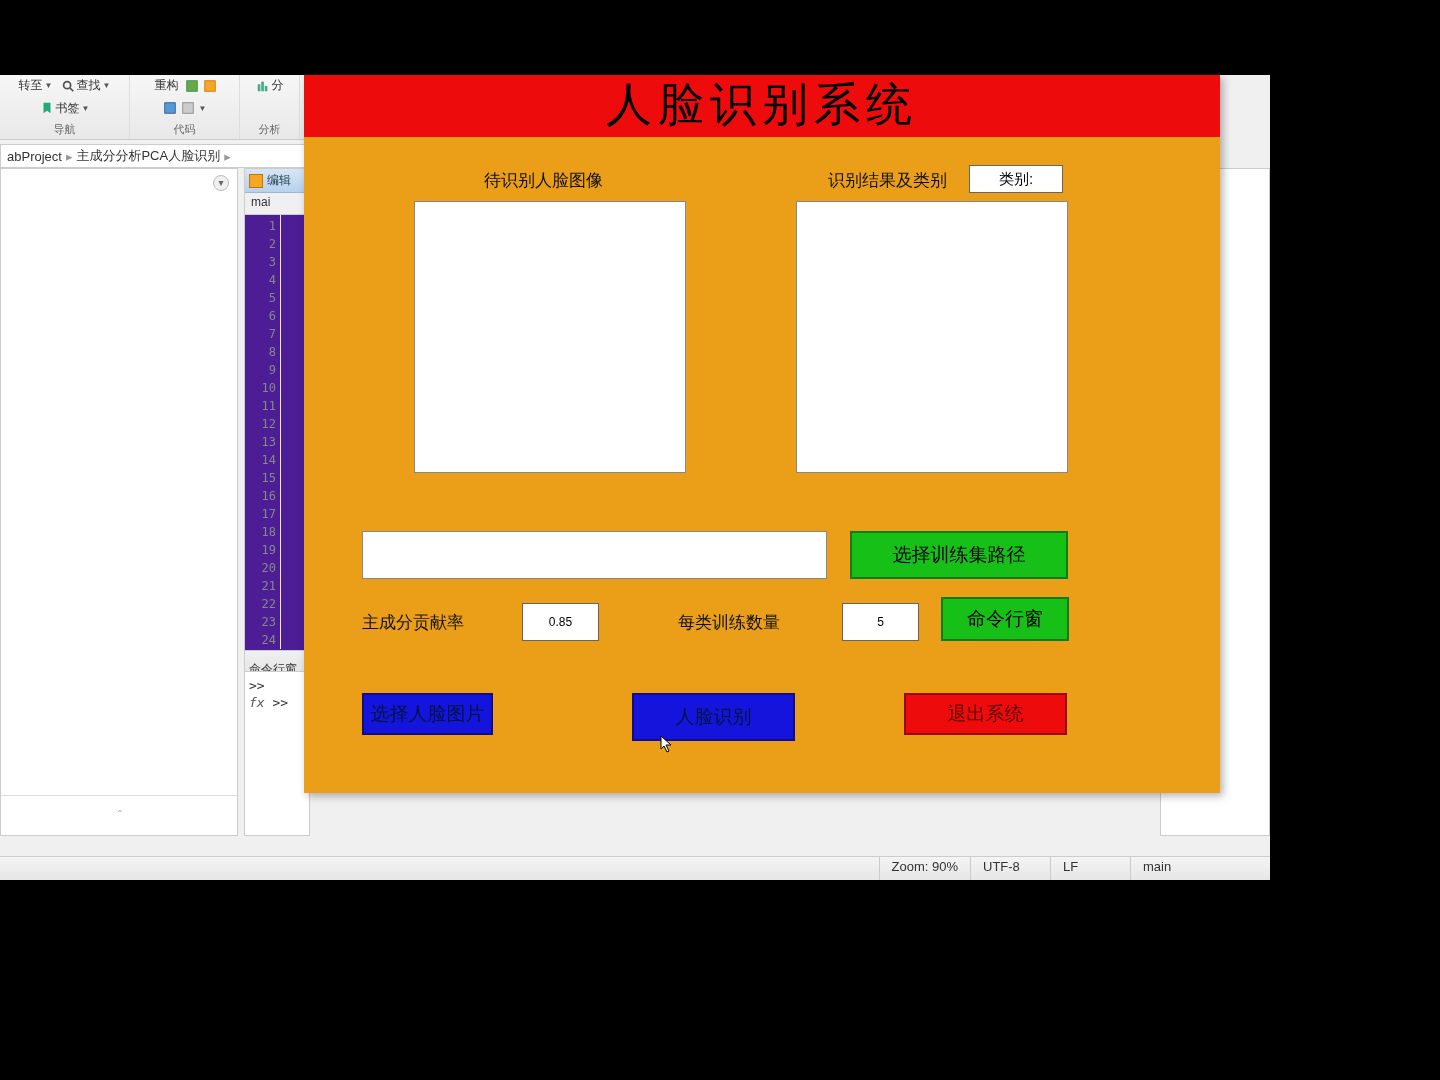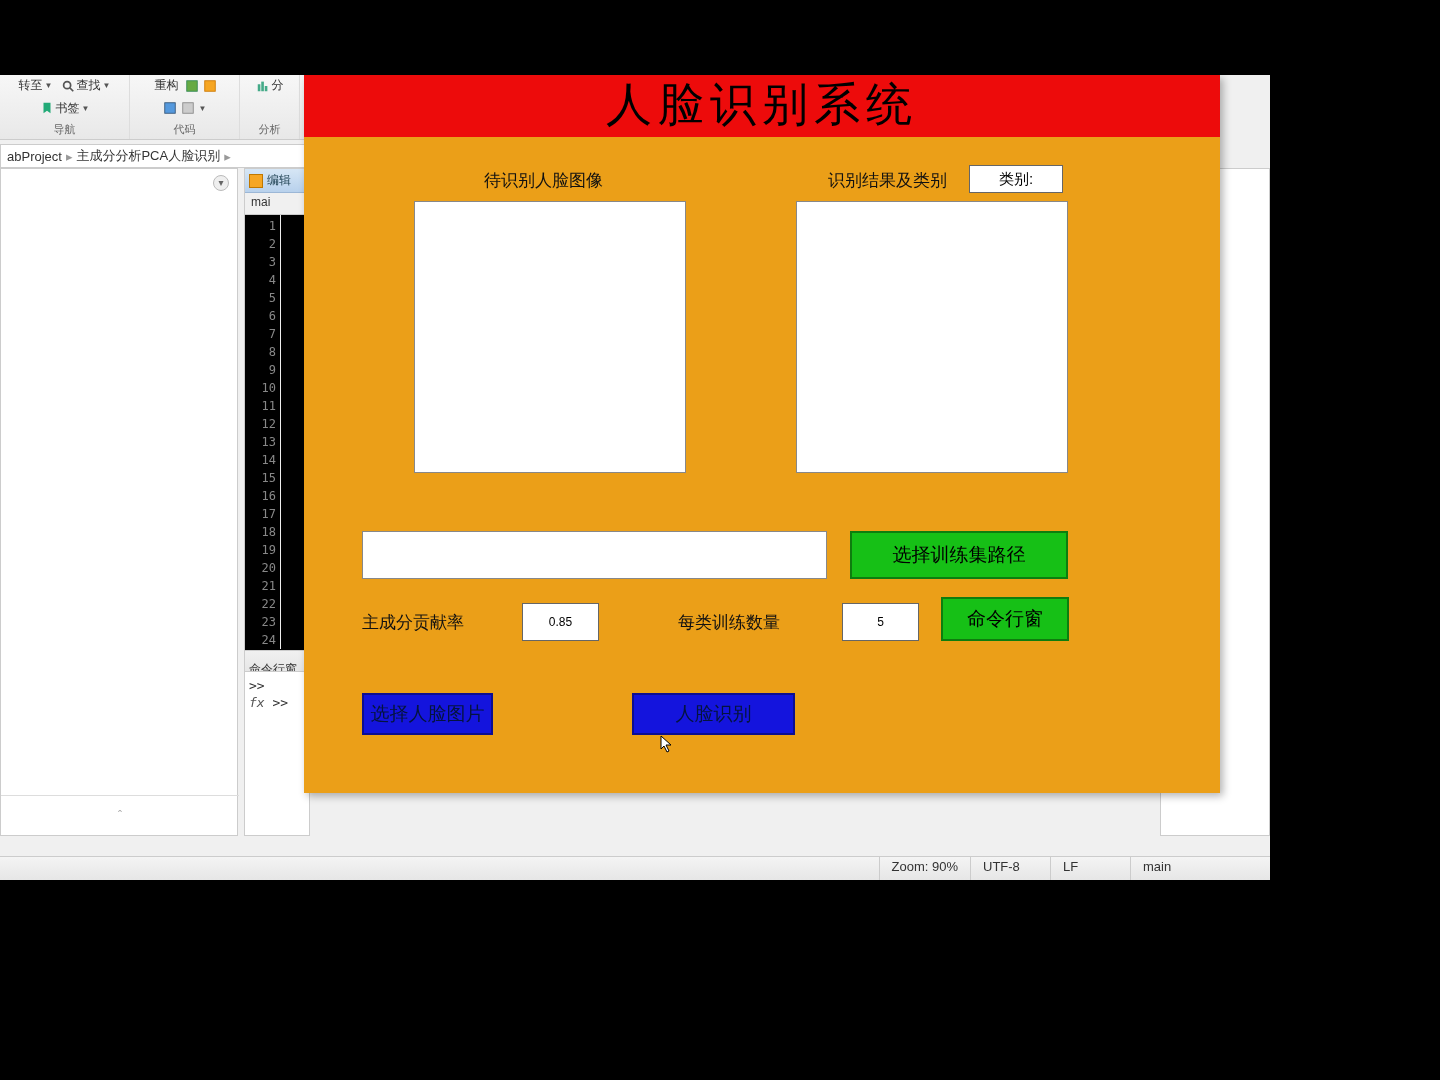--- a/index.html
+++ b/index.html
@@ -40,21 +40,21 @@
     
     .left-panel {
       position:absolute; top:168px; left:0; width:238px; height:668px;
       background:#fff; border:1px solid #ccc;
     }
     .left-panel .dd { position:absolute; top:6px; right:8px; width:16px; height:16px; border-radius:50%; background:#efefef; border:1px solid #bbb; text-align:center; font-size:10px; line-height:14px; color:#666;}
     .left-bottom { position:absolute; left:0; bottom:0; width:238px; height:40px; border-top:1px solid #ddd; text-align:center; font-size:12px; color:#aaa; line-height:40px;}
     
     .editor {
       position:absolute; top:168px; left:244px; width:66px; height:490px;
-      background:#000000; border:1px solid #ccc;
+      background:#4c1d95; border:1px solid #ccc;
     }
     .editor-titlebar { height:24px; background:linear-gradient(#d6e6f5,#b8d1ec); border-bottom:1px solid #9cb7d6; display:flex; align-items:center; gap:4px; padding:0 4px; font-size:12px; color:#245; overflow:hidden;}
     .editor-ico { width:14px; height:14px; background:#f6a623; border:1px solid #c07800;}
     .editor-tabs { height:22px; background:#f0f0f0; border-bottom:1px solid #ccc; font-size:12px; color:#333; padding:2px 6px; overflow:hidden;}
     .gutter { width:36px; border-right:1px solid #eee; font-size:12px; color:#888; text-align:right; padding:2px 4px 0 0; line-height:18px; font-family:Consolas,monospace;}
     .gutter div { height:18px; position:relative;}
     
     .cmdwin {
       position:absolute; top:650px; left:244px; width:66px; height:186px;
       background:#fff; border:1px solid #ccc;
@@ -261,22 +261,25 @@
       <span>5</span>
     </div>
 
     <div class="btn btn-green" style="left:637px; top:460px; width:128px; height:44px;">
       <span>命令行窗</span>
     </div>
 
     <div class="btn btn-blue" style="left:58px; top:556px; width:131px; height:42px;align-items:center;">
       <span>选择人脸图片</span>
     </div>
-    <div class="btn btn-blue" style="left:328px; top:556px; width:163px; height:42px;">
+    <div class="btn btn-blue" style="left:328px; top:556px; width:163px; height:48px;">
       <span>人脸识别</span>
+    </div>
+    <div class="btn btn-red" style="left:600px; top:556px; width:163px; height:42px;">
+      <span>退出系统</span>
     </div>
 
     <div class="cursor" style="left:356px; top:598px;">
       <svg viewBox="0 0 14 20">
           <path d="M1 1 L1 14 L4 11 L7 17 L9 16 L6 10 L11 10 Z" fill="#fff" stroke="#000" stroke-width="1"></path>
         </svg>
     </div>
   </div>
 </div>
 

